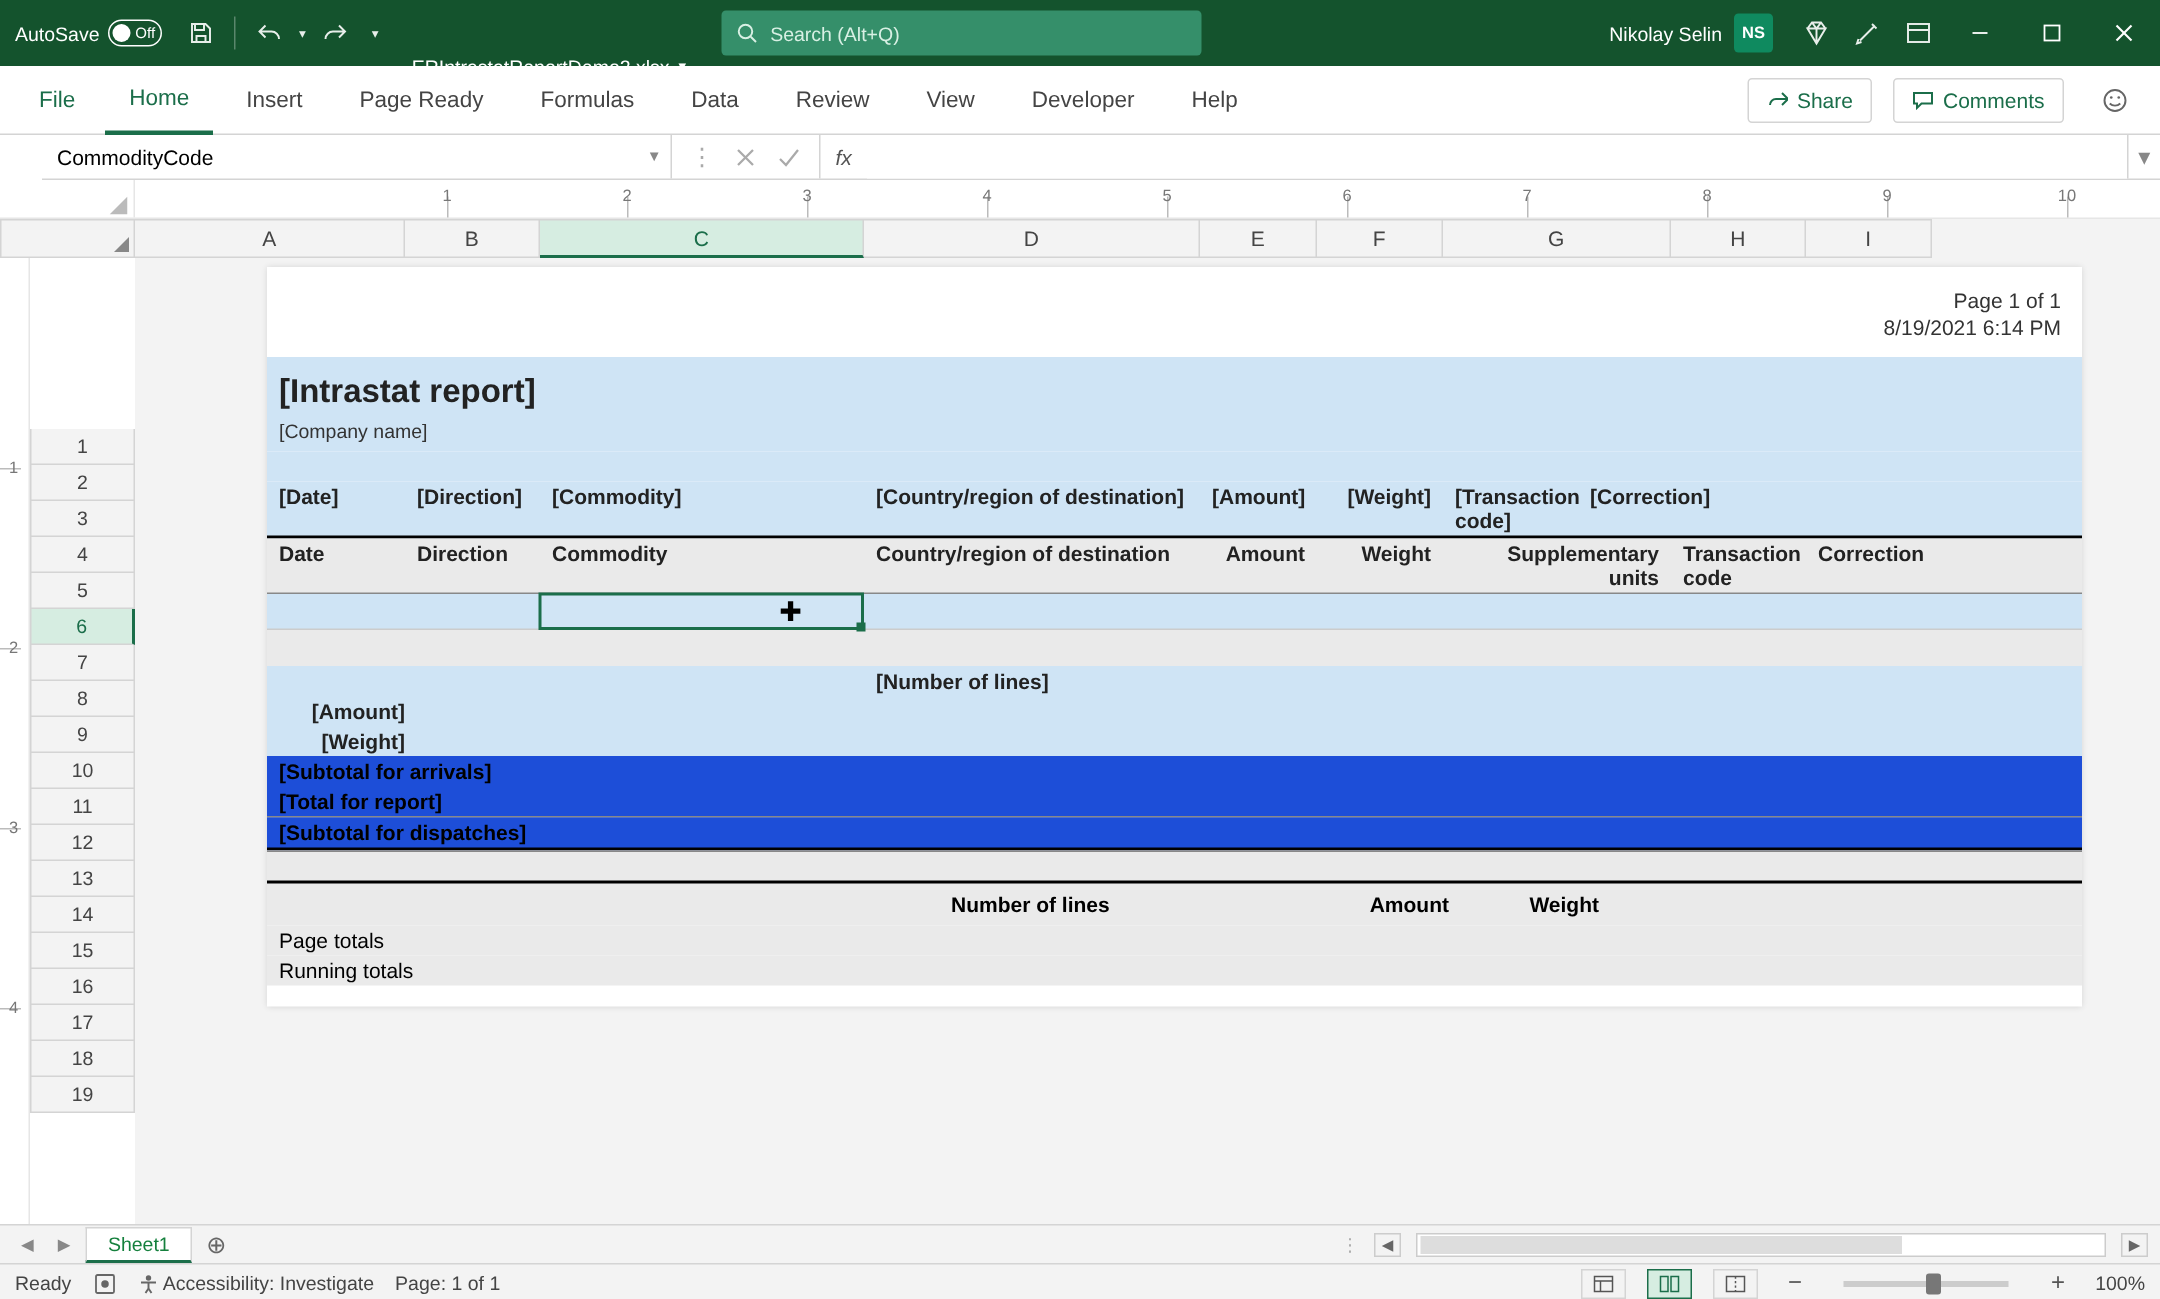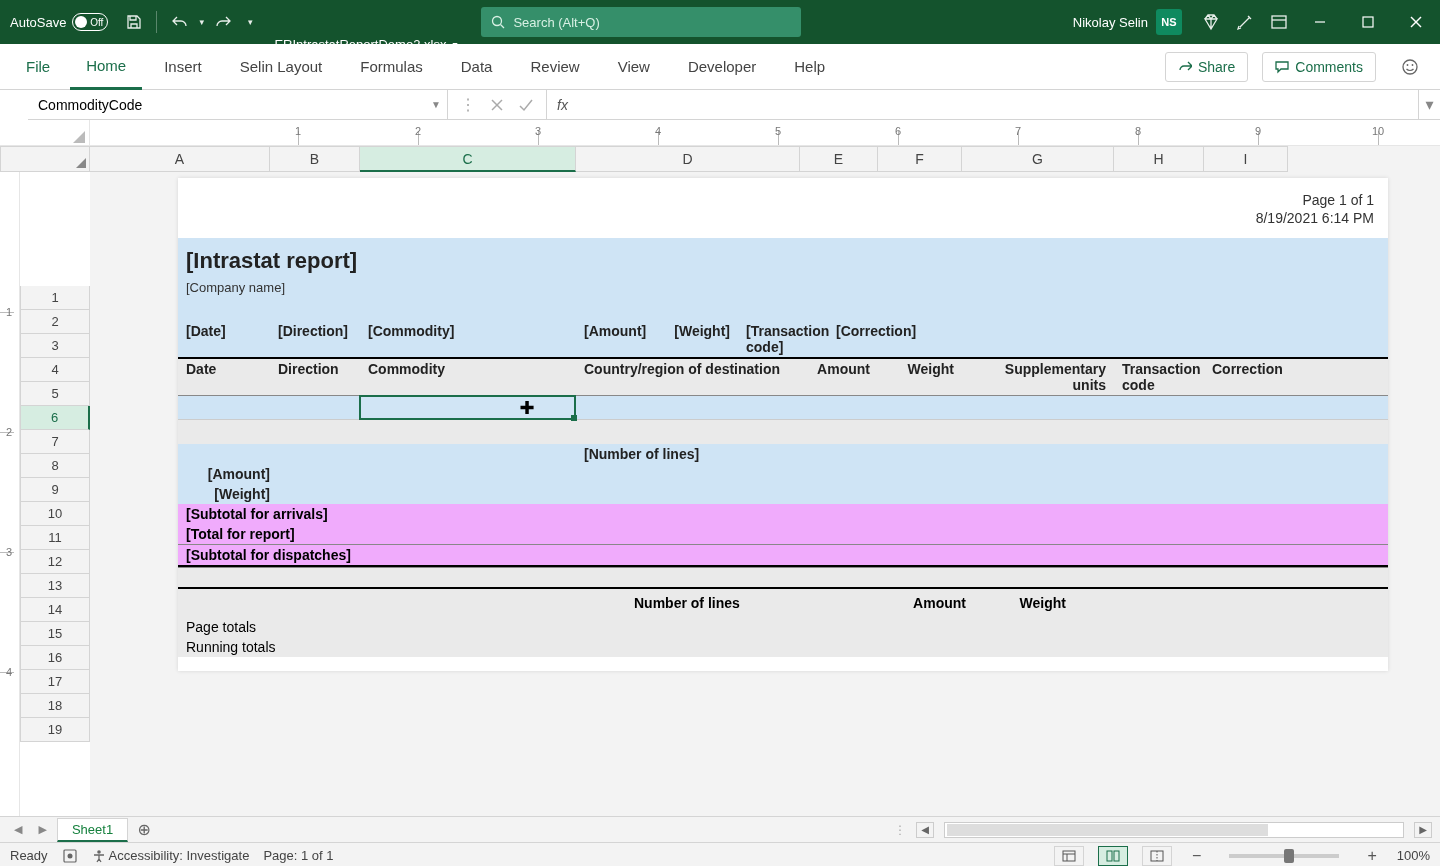--- a/index.html
+++ b/index.html
@@ -76,21 +76,21 @@
 .rpt-company { background: #cfe4f5; padding: 2px 8px 6px 8px; font-size: 13px; color: #333; }
 .rpt-blank-blue { background: #cfe4f5; height: 20px; }
 .rpt-hdr1 { background: #cfe4f5; display: flex; font-size: 14px; font-weight: 700; color: #222; border-bottom: 2px solid #000; }
 .rpt-hdr2 { background: #eaeaea; display: flex; font-size: 14px; font-weight: 700; color: #222; border-bottom: 1px solid #888; }
 .rpt-sel { background: #cfe4f5; height: 24px; border-bottom: 1px solid #ccc; position: relative; }
 .cell-cursor { position: absolute; border: 2px solid #1b6e4a; background: rgba(255,255,255,0.05); }
 .cell-cursor::after { content: ''; position: absolute; right: -3px; bottom: -3px; width: 6px; height: 6px; background: #1b6e4a; }
 .cursor-icon { position: absolute; font-size: 18px; color: #000; transform: translate(-50%, -50%); }
 .rpt-empty { background: #eaeaea; height: 24px; }
 .rpt-summary-hdr { background: #cfe4f5; display: flex; font-size: 14px; font-weight: 700; color: #222; flex-direction: column; }
-.rpt-sub { background: #f0abfc; padding: 2px 8px; font-size: 14px; font-weight: 700; }
+.rpt-sub { background: #1d4ed8; padding: 2px 8px; font-size: 14px; font-weight: 700; }
 .rpt-gray-blank { background: #eaeaea; height: 20px; border-top: 1px solid #888; }
 .rpt-footer-hdr { background: #eaeaea; display: flex; font-size: 14px; font-weight: 700; border-top: 2px solid #000; padding: 4px 0; }
 .rpt-footer-row { background: #eaeaea; padding: 2px 8px; font-size: 14px; }
 
 .c-date { width: 92px; padding: 2px 8px; }
 .c-dir { width: 90px; padding: 2px 8px; }
 .c-comm { width: 216px; padding: 2px 8px; }
 .c-dest { width: 224px; padding: 2px 8px; }
 .c-amt { width: 78px; padding: 2px 8px; text-align: right; }
 .c-wt { width: 84px; padding: 2px 8px; text-align: right; }
@@ -199,21 +199,21 @@
         <line x1="1" y1="1" x2="11" y2="11" stroke="#fff" stroke-width="1.4"></line>
         <line x1="11" y1="1" x2="1" y2="11" stroke="#fff" stroke-width="1.4"></line>
       </svg>
   </div>
 </div>
 
 <div class="ribbon">
   <div class="file-tab">File</div>
   <div class="tab active">Home</div>
   <div class="tab">Insert</div>
-  <div class="tab">Selin Layout</div>
+  <div class="tab">Page Ready</div>
   <div class="tab">Formulas</div>
   <div class="tab">Data</div>
   <div class="tab">Review</div>
   <div class="tab">View</div>
   <div class="tab">Developer</div>
   <div class="tab">Help</div>
   <div class="ribbon-spacer"></div>
   <div class="share-btn">
     <svg width="14" height="14" viewBox="0 0 14 14">
         <path fill="none" stroke="#1b6e4a" stroke-width="1.3" d="M10 2 14 6 10 10 M14 6H6a4 4 0 0 0-4 4"></path>
@@ -345,20 +345,21 @@
         <div>8/19/2021 6:14 PM</div>
       </div>
       <div class="report">
         <div class="rpt-title-row"><span class="rpt-title">[Intrastat report]</span></div>
         <div class="rpt-company">[Company name]</div>
         <div class="rpt-blank-blue"></div>
         <div class="rpt-hdr1">
           <div class="c-date">[Date]</div>
           <div class="c-dir">[Direction]</div>
           <div class="c-comm">[Commodity]</div>
+          <div class="c-dest">[Country/region of destination]</div>
           <div class="c-amt">[Amount]</div>
           <div class="c-wt">[Weight]</div>
           <div class="c-tx">[Transaction code]</div>
           <div class="c-corr">[Correction]</div>
         </div>
         <div class="rpt-hdr2">
           <div class="c-date">Date</div>
           <div class="c-dir">Direction</div>
           <div class="c-comm">Commodity</div>
           <div class="c-dest">Country/region of destination</div>

